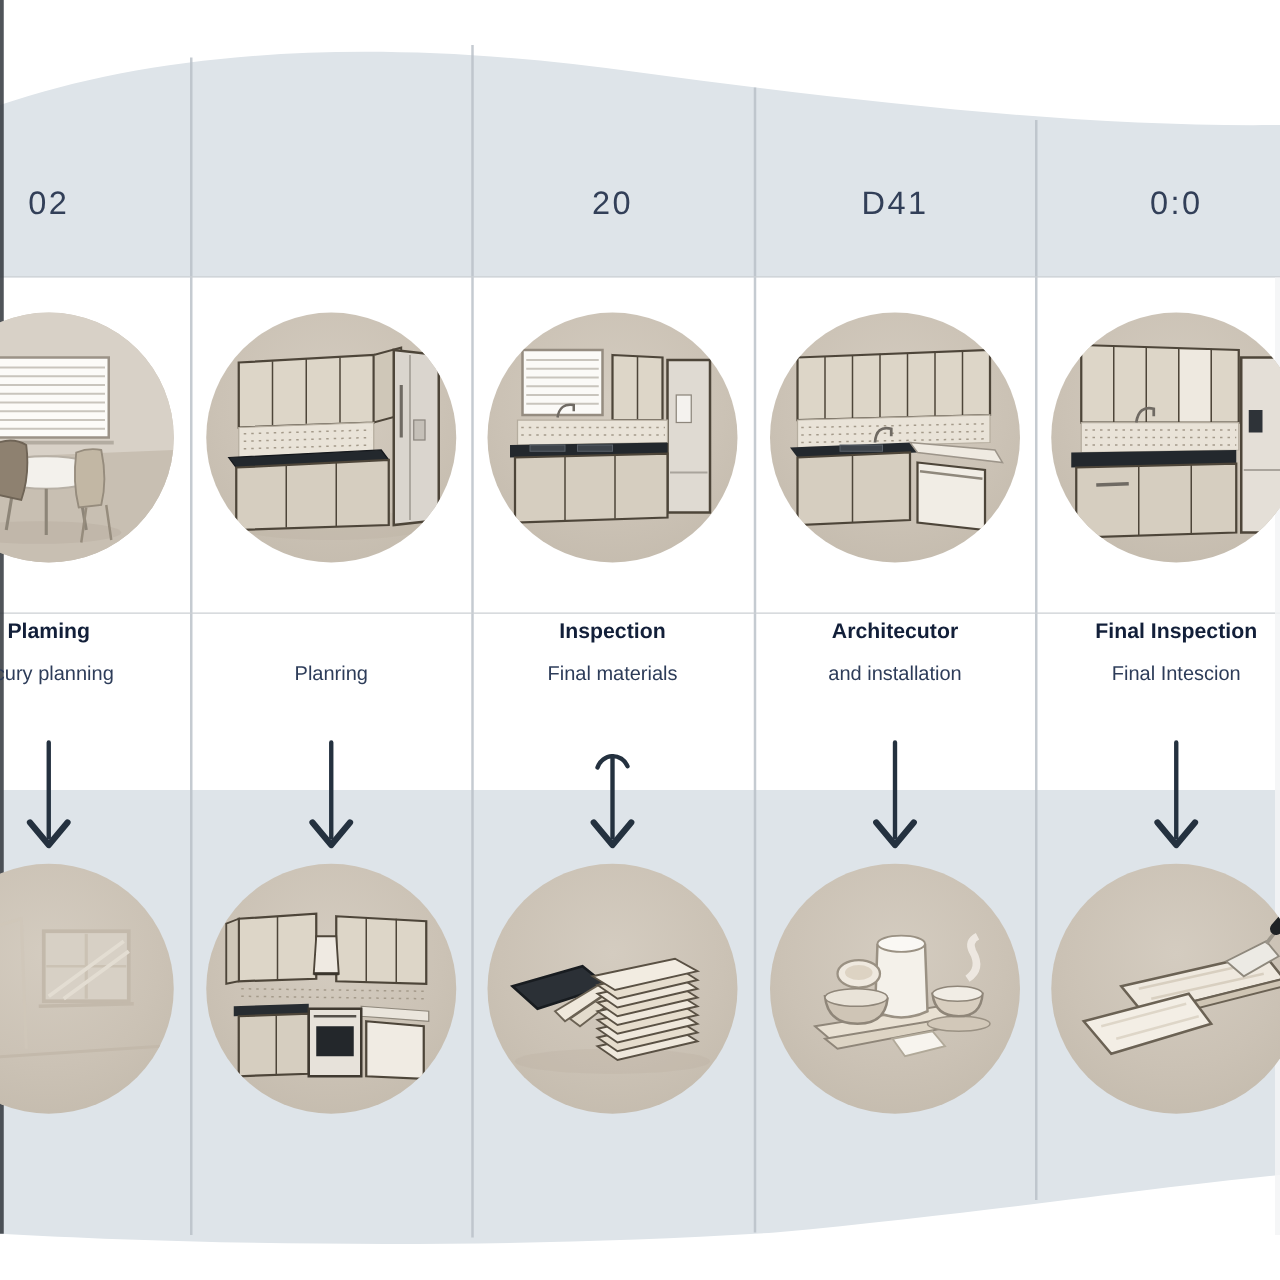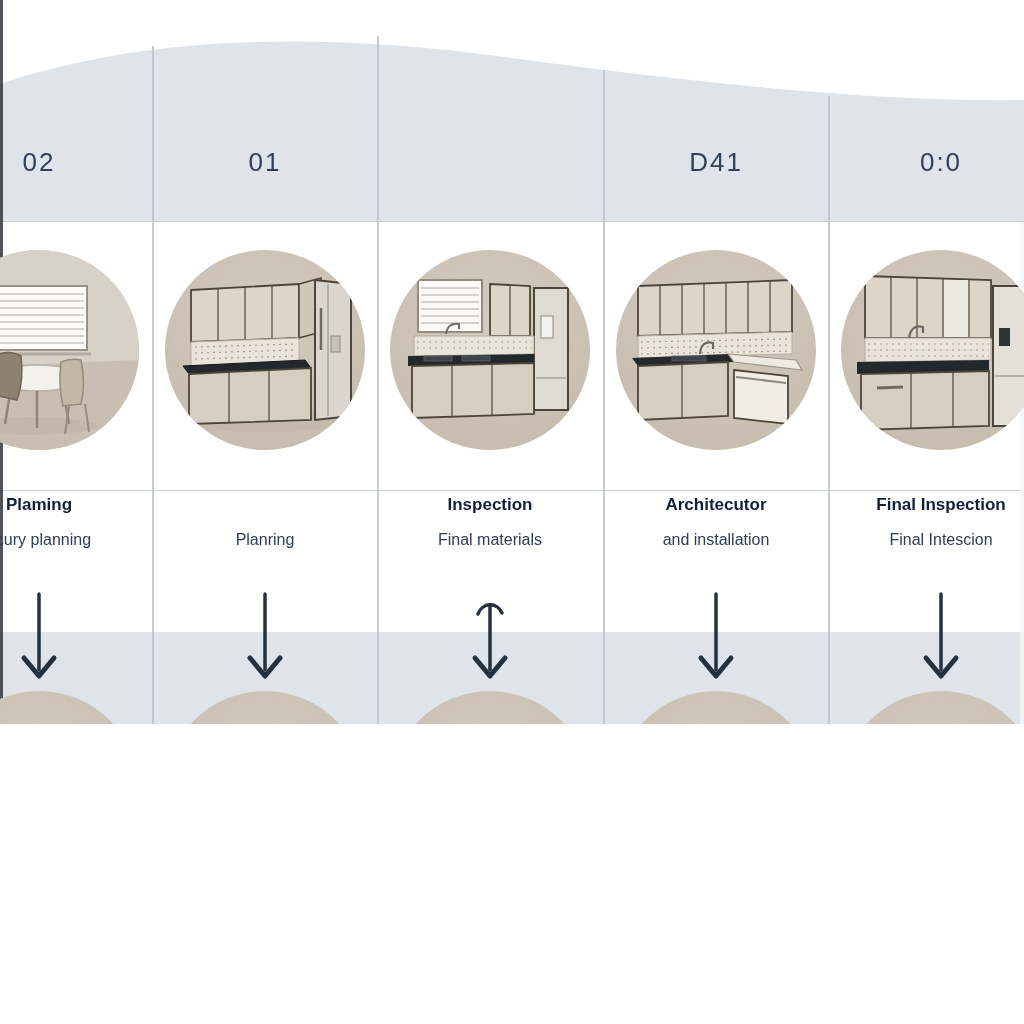--- a/index.html
+++ b/index.html
@@ -1,16 +1,16 @@
 <!DOCTYPE html>
 <html><head>
 <meta charset="utf-8">
 <style>
   html,body{margin:0;padding:0;background:#ffffff;}
-  .stage{position:relative;width:1024px;height:724px;background:#ffffff;overflow:hidden;
+  .stage{position:relative;width:1024px;height:1024px;background:#ffffff;overflow:hidden;
          font-family:"Liberation Sans",sans-serif;}
   .band{position:absolute;left:0;width:1024px;pointer-events:none;}
   .vline{position:absolute;width:1.5px;background:#b7bec5;opacity:.8;}
   .hline{position:absolute;left:0;width:1024px;height:1px;background:#cbd0d4;}
   .edge-artifact{position:absolute;left:0;top:0;width:3px;height:987px;background:#31363c;opacity:.85;}
   .right-artifact{position:absolute;right:0;top:222px;width:4px;height:766px;background:#f3f5f6;opacity:.85;}
   .col{position:absolute;top:0;height:1024px;width:226px;}
   .num{position:absolute;top:147px;left:0;right:0;text-align:center;
        font-size:26px;letter-spacing:2px;color:#323f58;}
   .circle{position:absolute;left:50%;transform:translateX(-50%);width:200px;height:200px;
@@ -94,21 +94,20 @@
         <path d="M100,106 L160,62 M112,108 L164,70" stroke="#e3ddd2" stroke-width="3" fill="none"></path>
         <line x1="92" y1="114" x2="168" y2="112" stroke="#c3b9ab" stroke-width="3"></line>
         <rect x="22" y="72" width="26" height="74" fill="none" stroke="#c9bfb1" stroke-width="2"></rect>
         <path d="M6,158 L190,146" stroke="#c3b9ab" stroke-width="2.5" fill="none"></path>
         <path d="M0,106 q9,2 7,24 l-7,3 Z" fill="#b2a593" opacity="0.75"></path>
       </svg>
     </div>
   </div>
 
   <div class="col" style="left:152px;">
-    <div class="num">01</div>
     <div class="circle toprow">
       <svg class="illus" viewBox="0 0 200 200">
         <ellipse cx="100" cy="170" rx="80" ry="12" fill="#bdb3a4" opacity="0.4"></ellipse>
         <polygon points="26,40 134,34 134,88 26,92" fill="#ddd6c8" stroke="#4d4539" stroke-width="1.8"></polygon>
         <path d="M53,39 L53,90 M80,37 L80,89 M107,36 L107,88" stroke="#4d4539" stroke-width="1.2" fill="none"></path>
         <polygon points="134,34 156,28 156,82 134,88" fill="#cfc7b8" stroke="#4d4539" stroke-width="1.5"></polygon>
         <polygon points="26,92 134,88 134,112 26,116" fill="#e9e3d8" stroke="#b5ad9f" stroke-width="1"></polygon>
         <g stroke="#a49a8a" stroke-width="1.2" stroke-dasharray="2 4">
           <line x1="30" y1="97" x2="132" y2="94"></line>
             <line x1="30" y1="103" x2="132" y2="100"></line>
@@ -149,20 +148,21 @@
         <polygon points="124,114 178,118 178,126 124,122" fill="#eae5dc" stroke="#8f887c" stroke-width="1"></polygon>
         <polygon points="128,126 174,130 174,172 128,170" fill="#f0ebe3" stroke="#4d4539" stroke-width="1.8"></polygon>
         <rect x="82" y="116" width="42" height="54" fill="#e7e2da" stroke="#3f3930" stroke-width="2"></rect>
         <line x1="86" y1="122" x2="120" y2="122" stroke="#55504a" stroke-width="2"></line>
         <rect x="88" y="130" width="30" height="24" fill="#23272b"></rect>
       </svg>
     </div>
   </div>
 
   <div class="col" style="left:377px;">
+    <div class="num">20</div>
     <div class="circle toprow">
       <svg class="illus" viewBox="0 0 200 200">
         <rect x="28" y="30" width="64" height="52" fill="#fbfaf7" stroke="#958c80" stroke-width="2"></rect>
         <g stroke="#c9c5bd" stroke-width="1.5">
           <line x1="31" y1="38" x2="89" y2="38"></line>
             <line x1="31" y1="45" x2="89" y2="45"></line>
           <line x1="31" y1="52" x2="89" y2="52"></line>
             <line x1="31" y1="59" x2="89" y2="59"></line>
           <line x1="31" y1="66" x2="89" y2="66"></line>
             <line x1="31" y1="73" x2="89" y2="73"></line>

